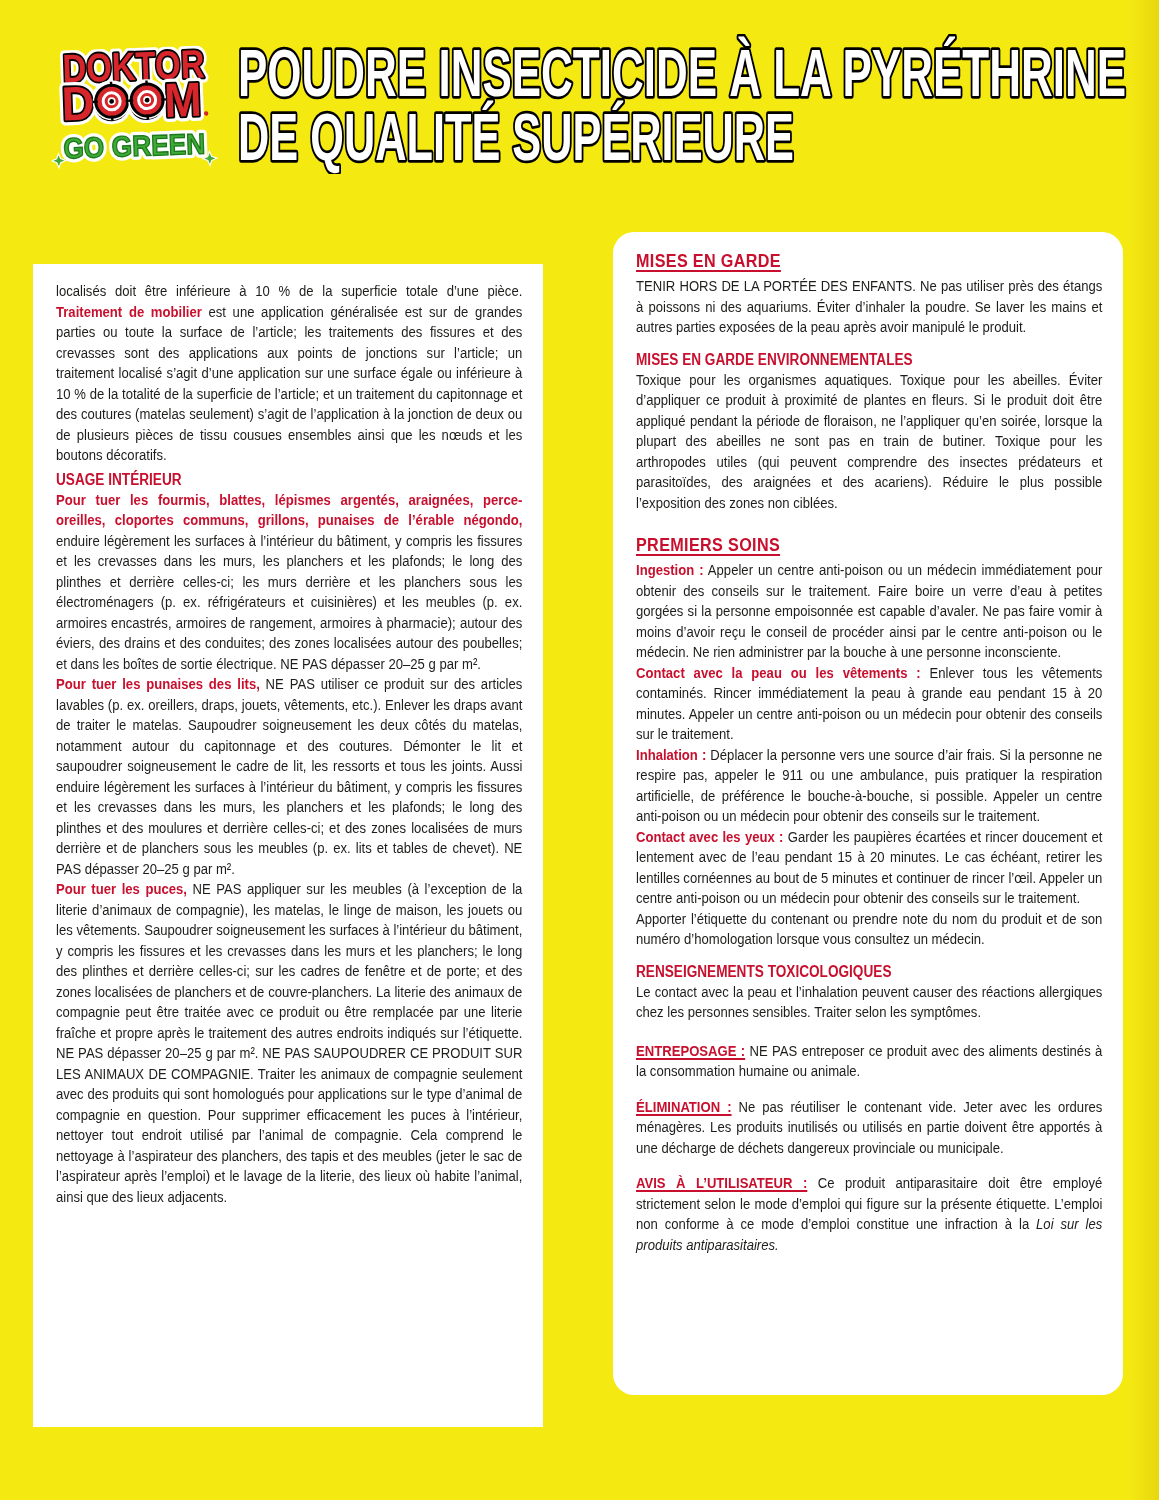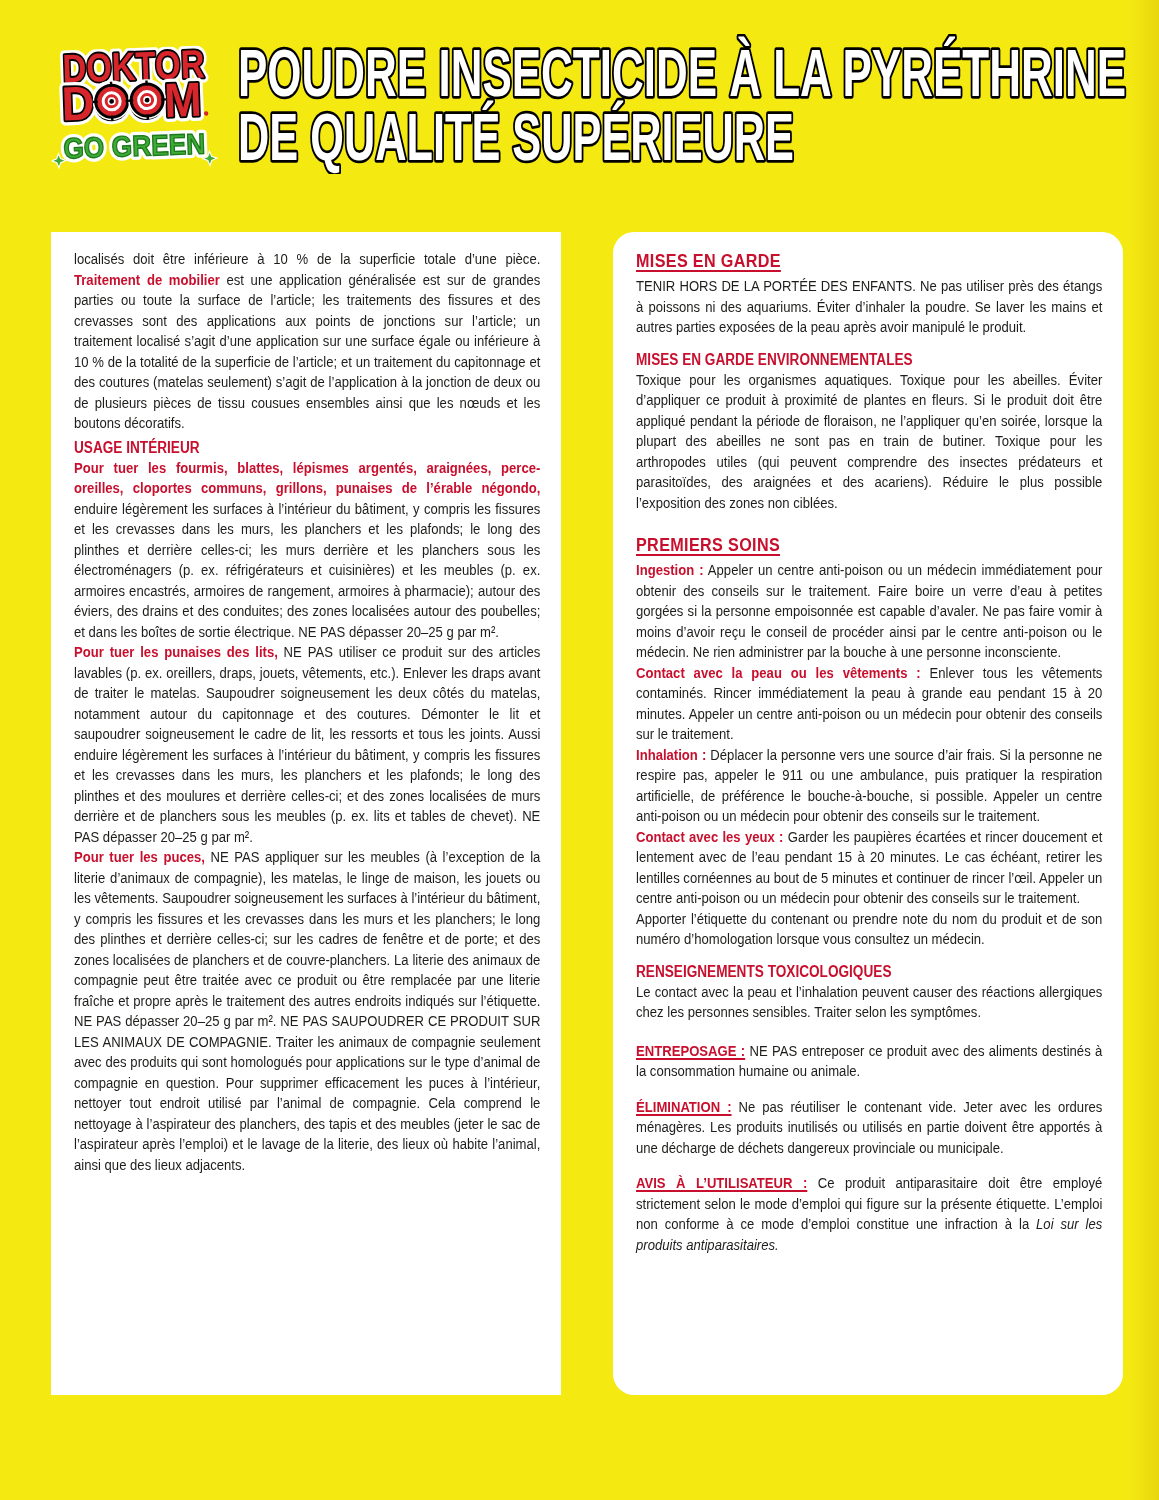--- a/index.html
+++ b/index.html
@@ -25,21 +25,21 @@
   .outline{stroke:#000000;stroke-width:3.6px;stroke-linejoin:round;fill:none;}
   .fill-red{fill:#d6252b;}
   .green-halo{stroke:#ffffff;stroke-width:8px;stroke-linejoin:round;fill:none;}
   .green-line{stroke:#1c7a1c;stroke-width:1.4px;fill:#3faa36;}
 
   .panel{
     position:absolute;top:232px;width:510px;height:1163px;
     background:#ffffff;box-sizing:border-box;
     padding:17px 0 0 23px;overflow:hidden;
   }
-  .panel-left{left:51px;}
+  .panel-left{left:33px;margin-top:32px;}
   .panel-right{left:613px;border-radius:21px;}
   .col-content{
     width:548px;transform:scaleX(0.851);transform-origin:0 0;
   }
   .para{
     margin:0;text-align:justify;
     font-size:15.4px;line-height:20.5px;color:#1d1d1b;
   }
   .seg-rb{color:#c8102e;font-weight:bold;}
   .seg-u{text-decoration:underline;text-decoration-thickness:2px;text-underline-offset:2px;}

